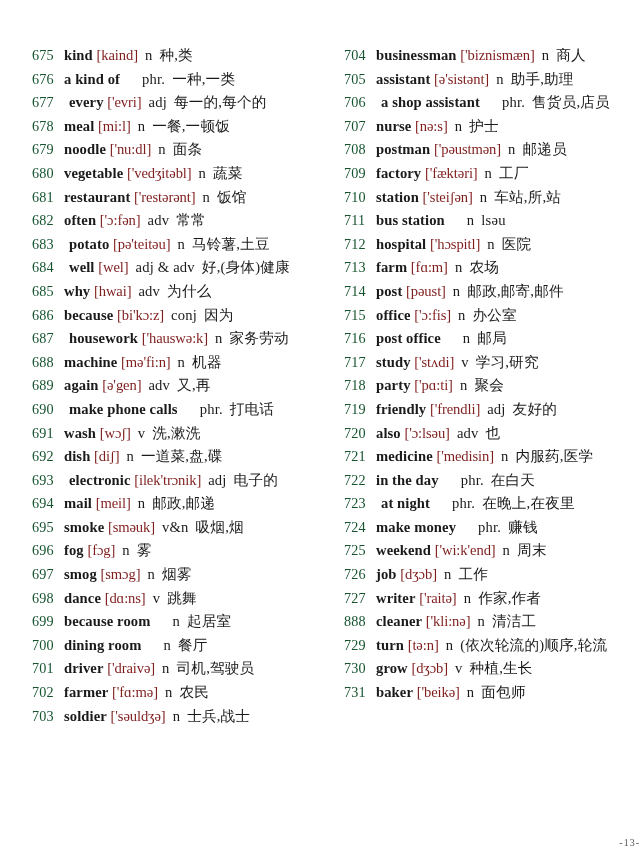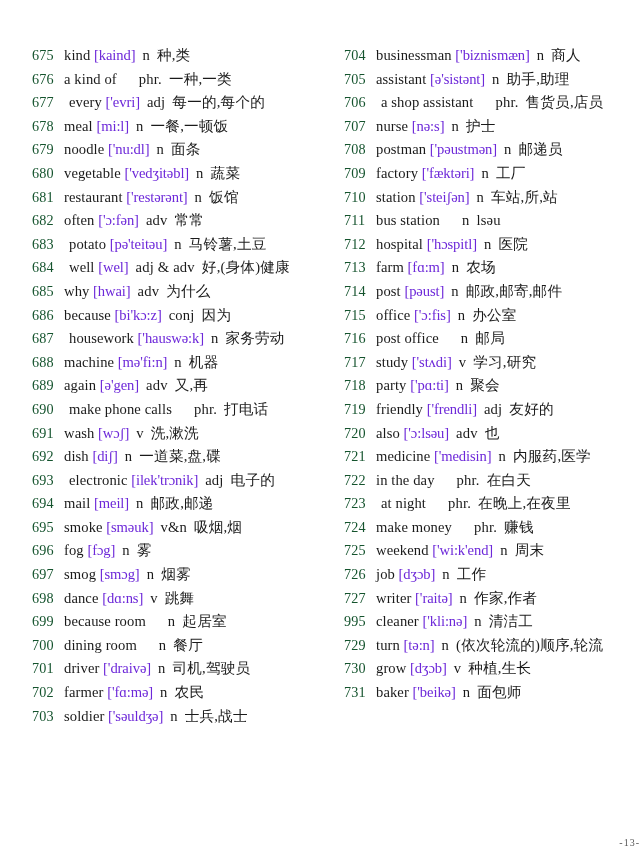--- a/index.html
+++ b/index.html
@@ -47,25 +47,25 @@
     text-align: left;
     font-size: 14.2px;
     letter-spacing: 0.2px;
     color: #14532d;
   }
   .body {
     flex: 1 1 auto;
     min-width: 0;
   }
   .word {
-    font-weight: normal;
+    font-weight: bold;
     letter-spacing: 0.1px;
   }
   .phon {
-    color: #6d28d9;
+    color: #7f1d1d;
     letter-spacing: -0.1px;
   }
   .pos {
     letter-spacing: 0.2px;
   }
   .cn {
     letter-spacing: 0.2px;
   }
   .ind { padding-left: 5px; }
   .sp2 { display: inline-block; width: 7px; }
@@ -296,21 +296,21 @@
         </div>
         <div class="entry">
           <span class="num">726</span>
           <span class="body"><span class="word">job</span> <span class="phon">[dʒɔb]</span><span class="sp2"></span><span class="pos">n</span><span class="sp2"></span><span class="cn">工作</span></span>
         </div>
         <div class="entry">
           <span class="num">727</span>
           <span class="body"><span class="word">writer</span> <span class="phon">['raitə]</span><span class="sp2"></span><span class="pos">n</span><span class="sp2"></span><span class="cn">作家,作者</span></span>
         </div>
         <div class="entry">
-          <span class="num">995</span>
+          <span class="num">888</span>
           <span class="body"><span class="word">cleaner</span> <span class="phon">['kli:nə]</span><span class="sp2"></span><span class="pos">n</span><span class="sp2"></span><span class="cn">清洁工</span></span>
         </div>
         <div class="entry">
           <span class="num">729</span>
           <span class="body"><span class="word">turn</span> <span class="phon">[tə:n]</span><span class="sp2"></span><span class="pos">n</span><span class="sp2"></span><span class="cn">(依次轮流的)顺序,轮流</span></span>
         </div>
         <div class="entry">
           <span class="num">730</span>
           <span class="body"><span class="word">grow</span> <span class="phon">[dʒɔb]</span><span class="sp2"></span><span class="pos">v</span><span class="sp2"></span><span class="cn">种植,生长</span></span>
         </div>

